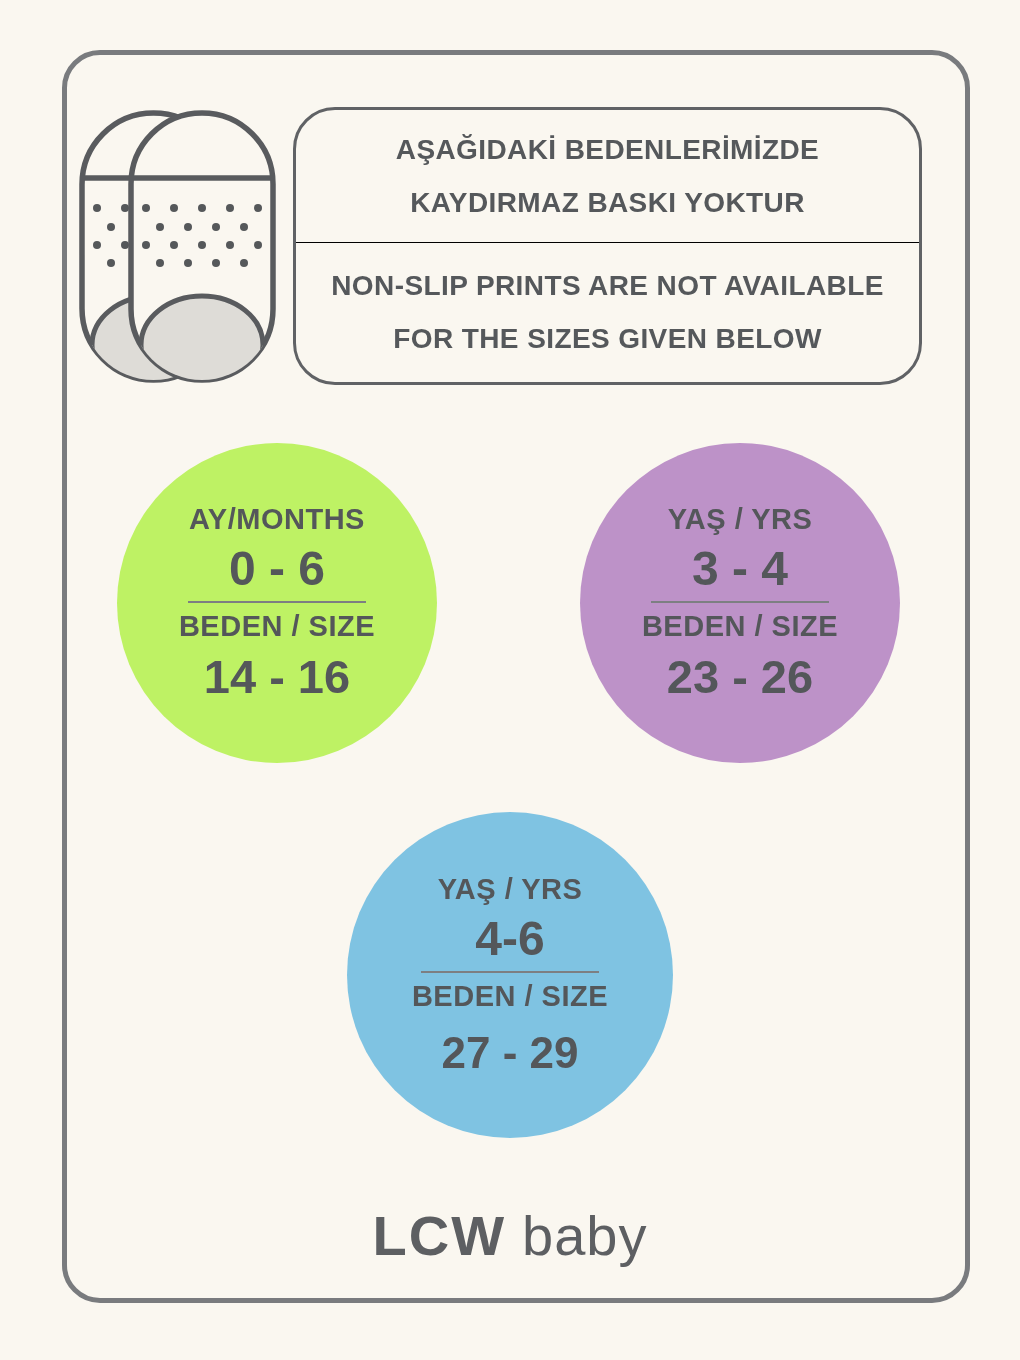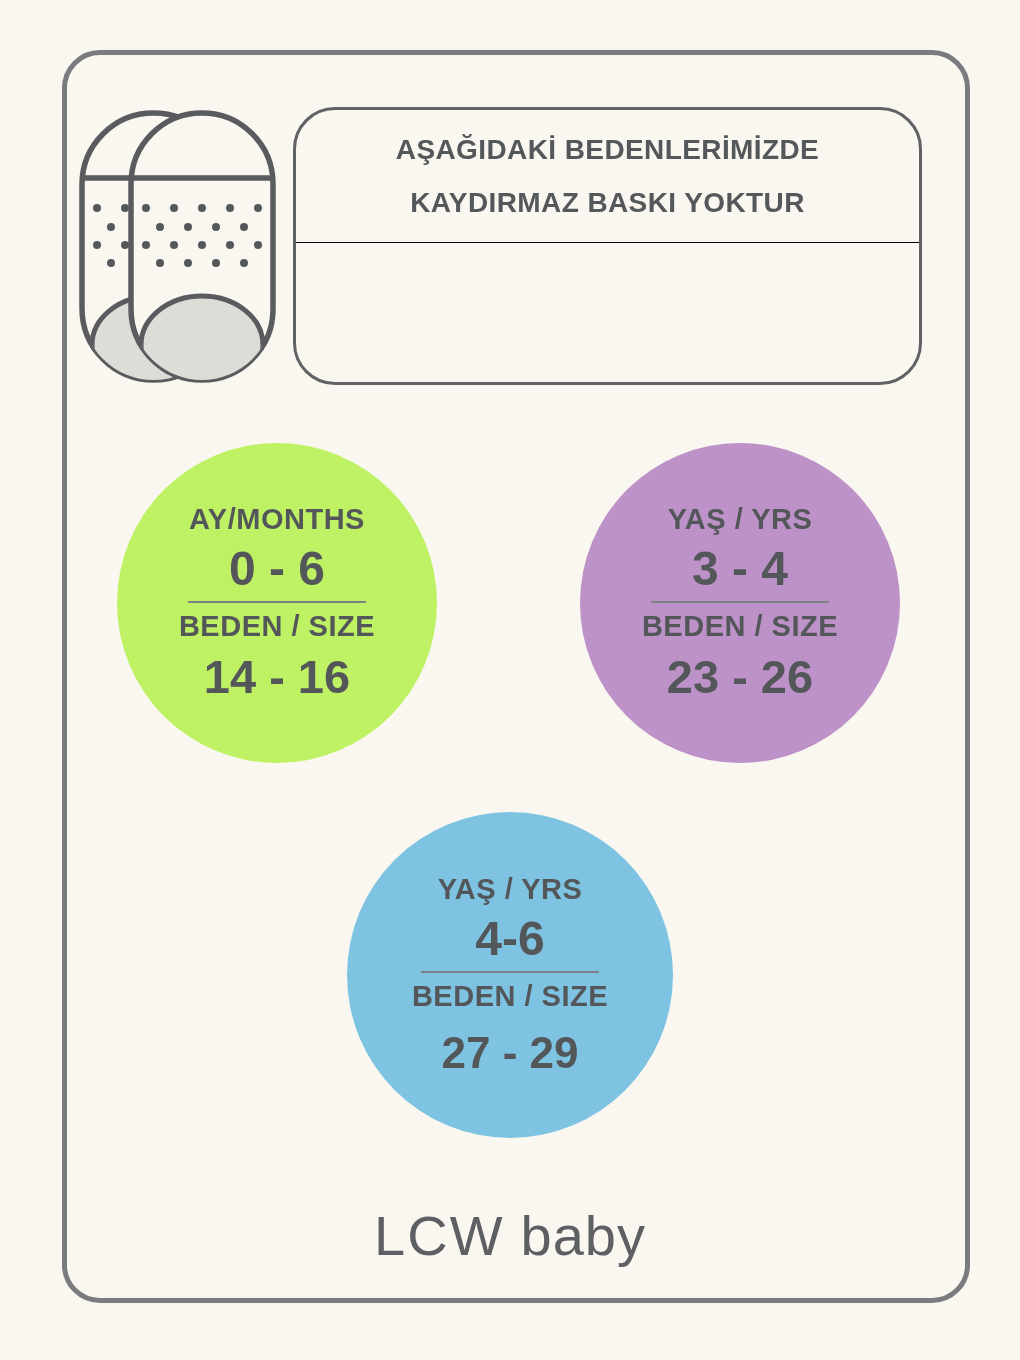--- a/index.html
+++ b/index.html
@@ -79,21 +79,21 @@
 
   .brand {
     position: absolute;
     left: 0; right: 0;
     top: 1203px;
     text-align: center;
     color: #5D5F62;
     font-size: 56px;
     white-space: nowrap;
   }
-  .brand-bold  { font-weight: 400; letter-spacing: 2px; }
+  .brand-bold  { font-weight: 700; letter-spacing: 2px; }
   .brand-light { font-weight: 400; margin-left: 16px; letter-spacing: 1px; }
 </style>
 </head>
 <body>
 
 <div class="page">
 
   <div class="frame"></div>
 
   <svg class="socks-wrap" viewBox="0 0 205 280" xmlns="http://www.w3.org/2000/svg">
@@ -161,20 +161,24 @@
           <circle cx="169" cy="158" r="4"></circle>
       </g>
     </g>
   </svg>
 
   <div class="notice-box">
     <div class="notice-section notice-top">
       <div>AŞAĞIDAKİ BEDENLERİMİZDE</div>
       <div>KAYDIRMAZ BASKI YOKTUR</div>
     </div>
+    <div class="notice-section notice-bottom">
+      <div>NON-SLIP PRINTS ARE NOT AVAILABLE</div>
+      <div>FOR THE SIZES GIVEN BELOW</div>
+    </div>
   </div>
 
   <div class="size-circle circle-pink" style="background-color: #bef264;">
     <div class="age-label">AY/MONTHS</div>
     <div class="age-value">0 - 6</div>
     <div class="circle-divider"></div>
     <div class="size-label">BEDEN / SIZE</div>
     <div class="size-value">14 - 16</div>
   </div>
 

